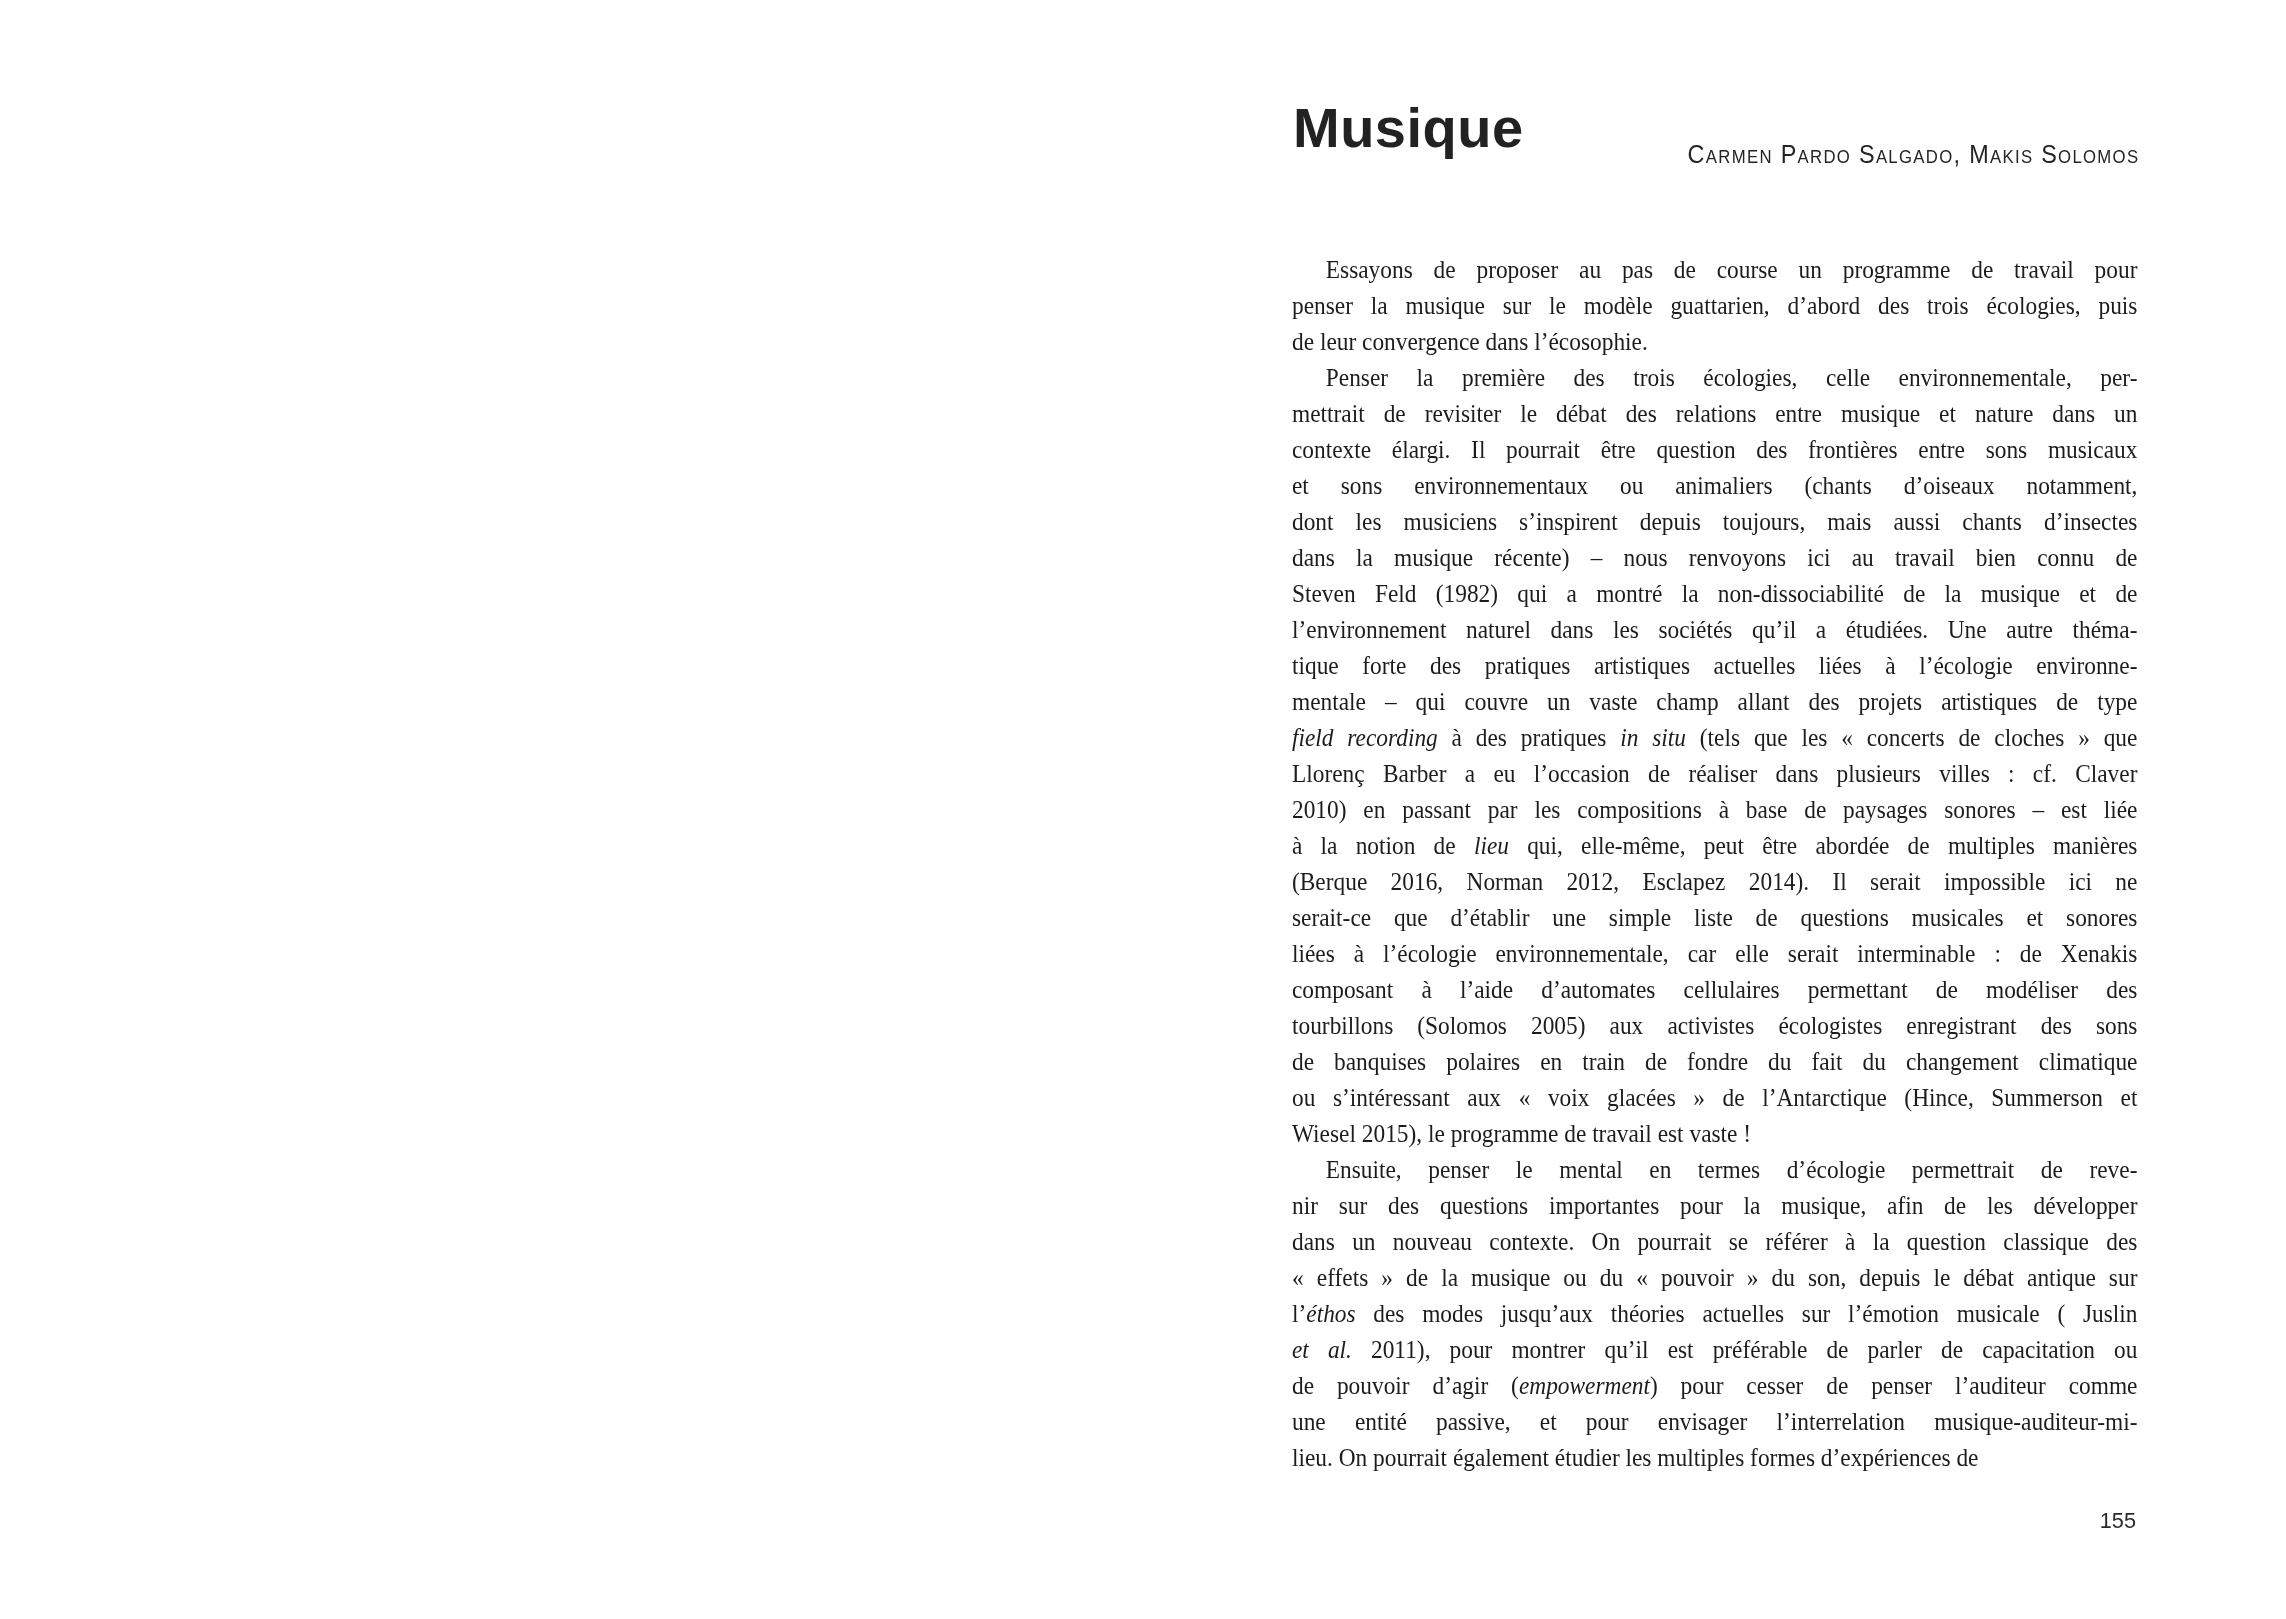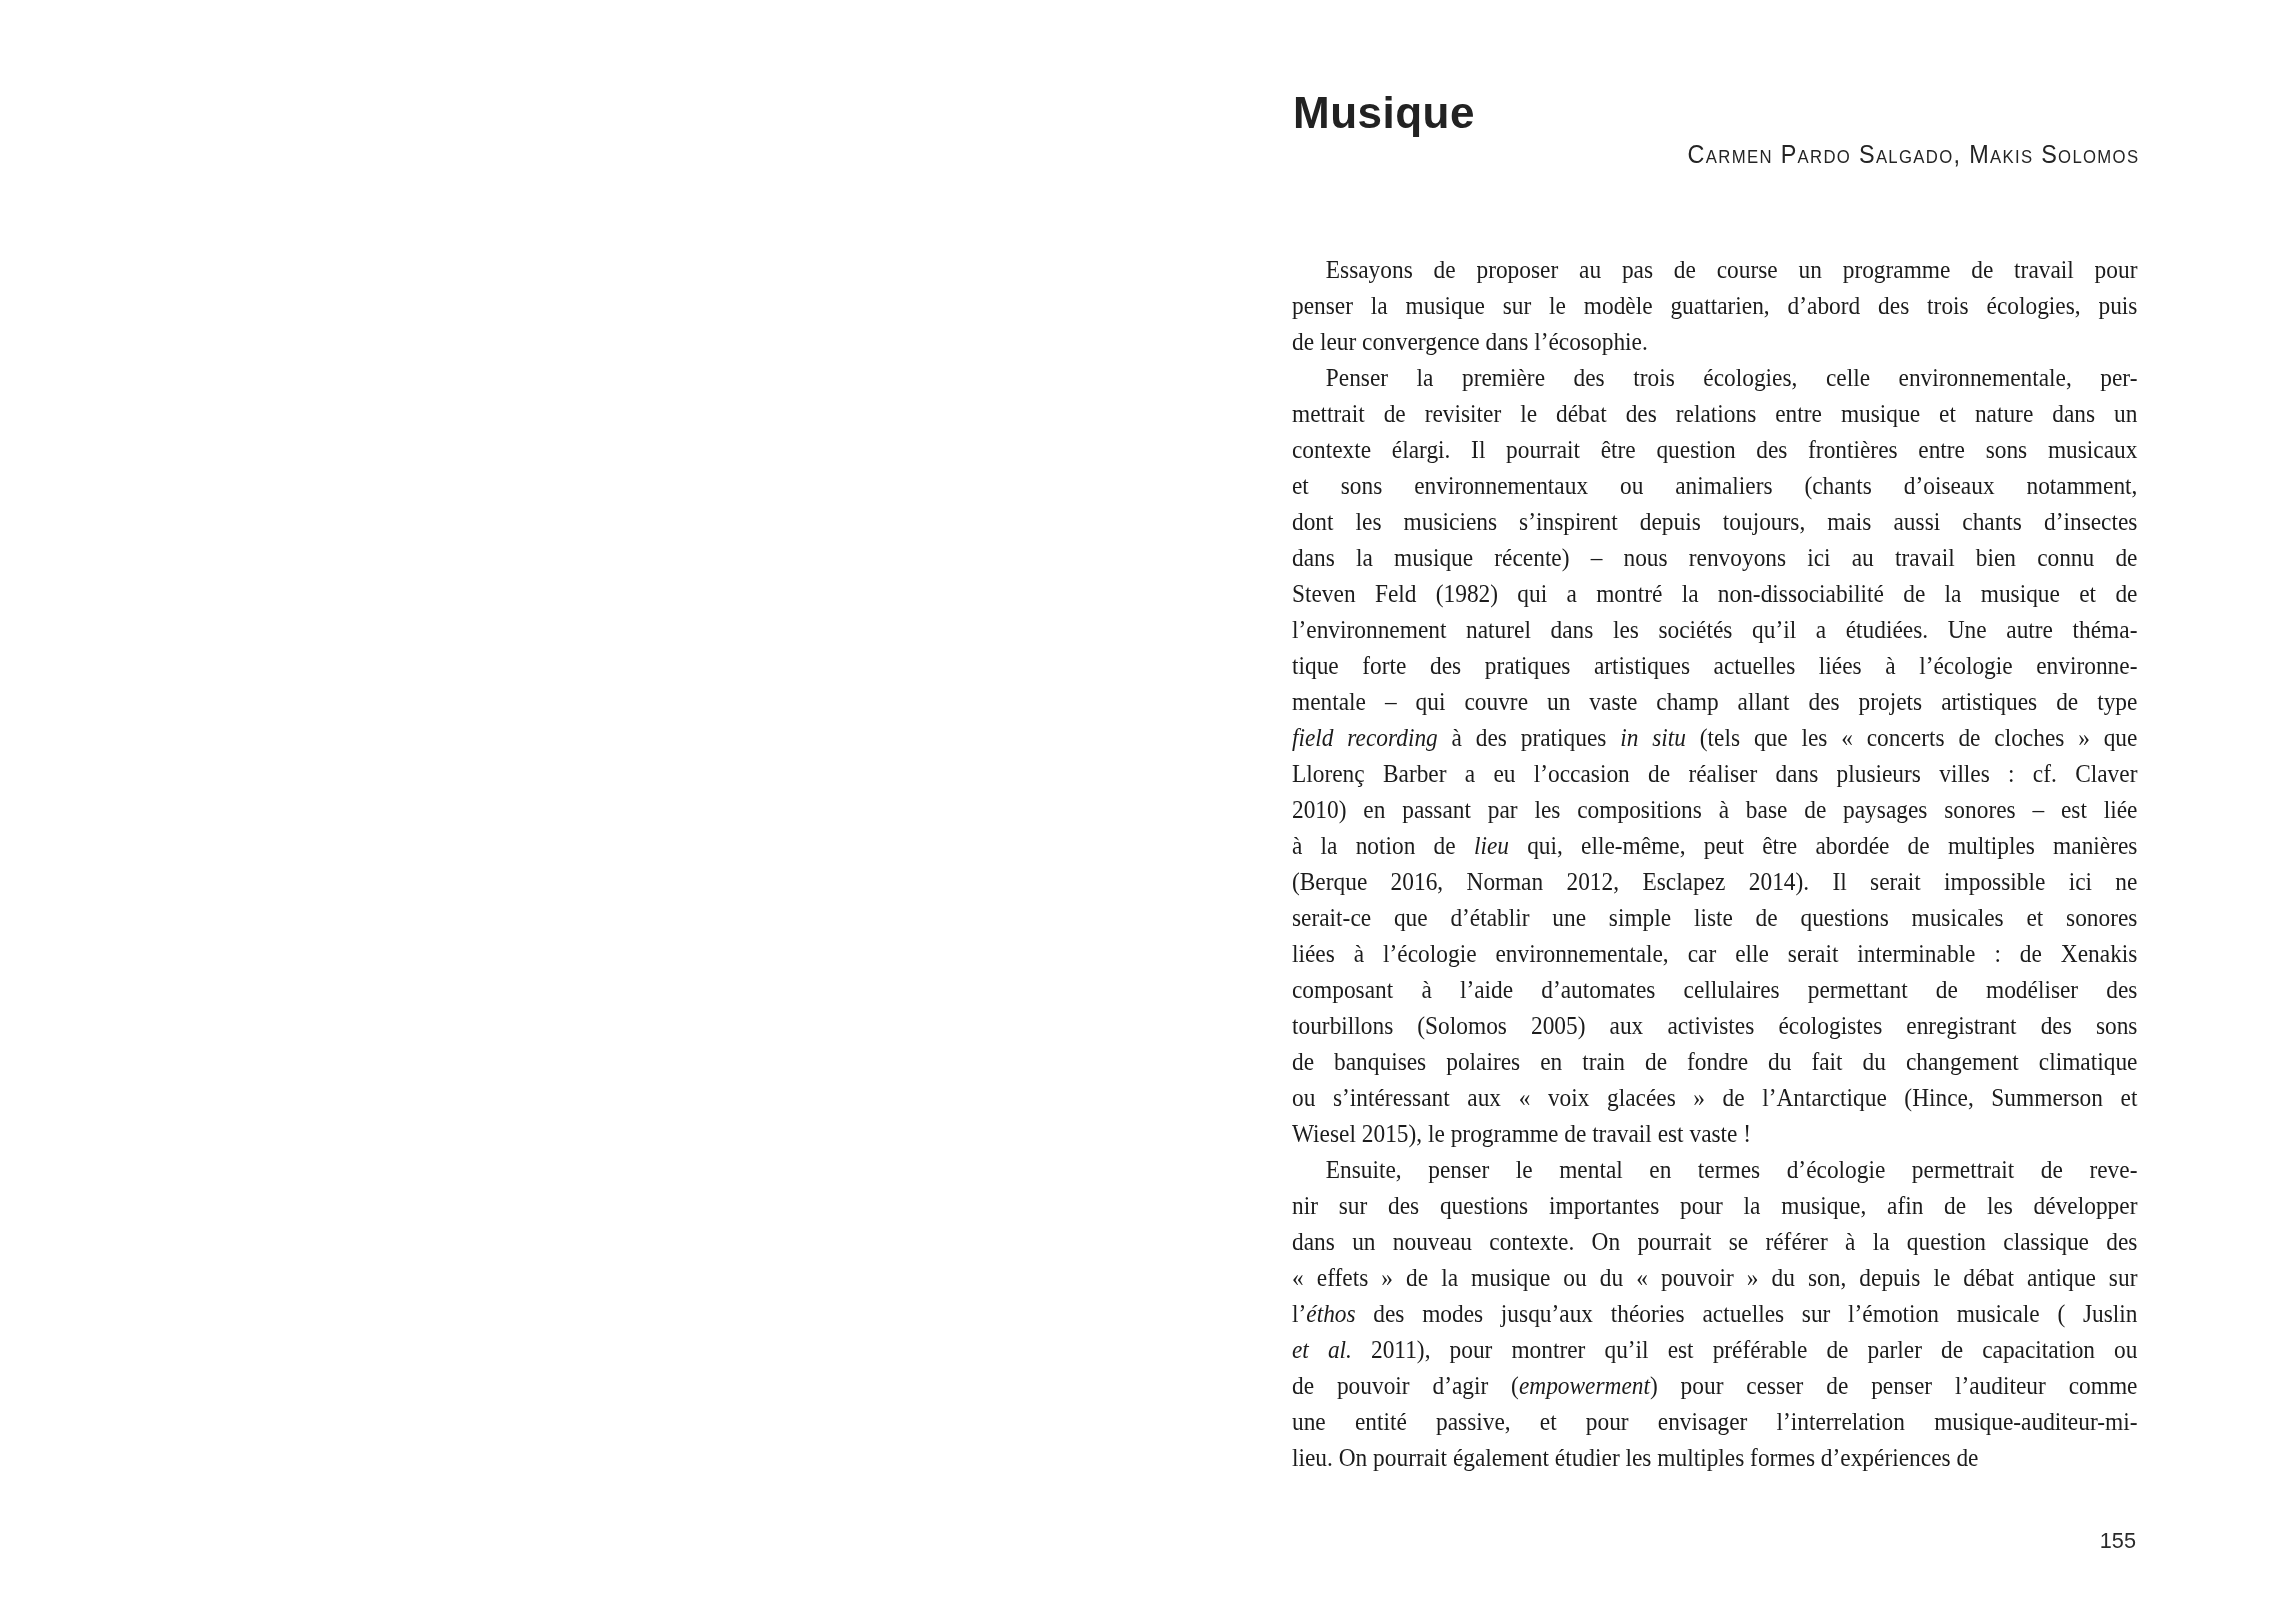--- a/index.html
+++ b/index.html
@@ -10,21 +10,21 @@
     color: #1c1c1c;
     font-family: "Liberation Serif", serif;
     overflow: hidden;
   }
   .page { position: absolute; inset: 0; background: #ffffff; }
 
   .title {
     position: absolute;
     left: 1293px; top: 62px;
     font-family: "Liberation Sans", sans-serif;
-    font-size: 44px;
+    font-size: 56px;
     font-weight: 700;
     letter-spacing: 0.5px;
     line-height: 1;
     color: #222222;
   }
 
   .authors {
     position: absolute;
     right: 147px; top: 141px;
     font-family: "Liberation Sans", sans-serif;
@@ -59,21 +59,20 @@
   .it { font-style: italic; }
 
   .page-number {
     position: absolute;
     right: 150px; top: 1510px;
     font-family: "Liberation Sans", sans-serif;
     font-size: 21.7px;
     font-weight: 400;
     line-height: 1;
     color: #2a2a2a;
-    margin-top: 20px;
   }
 </style>
 </head>
 <body>
 
 <div class="page">
 
   <h1 class="title">Musique</h1>
 
   <div class="authors">Carmen Pardo Salgado, Makis Solomos</div>

